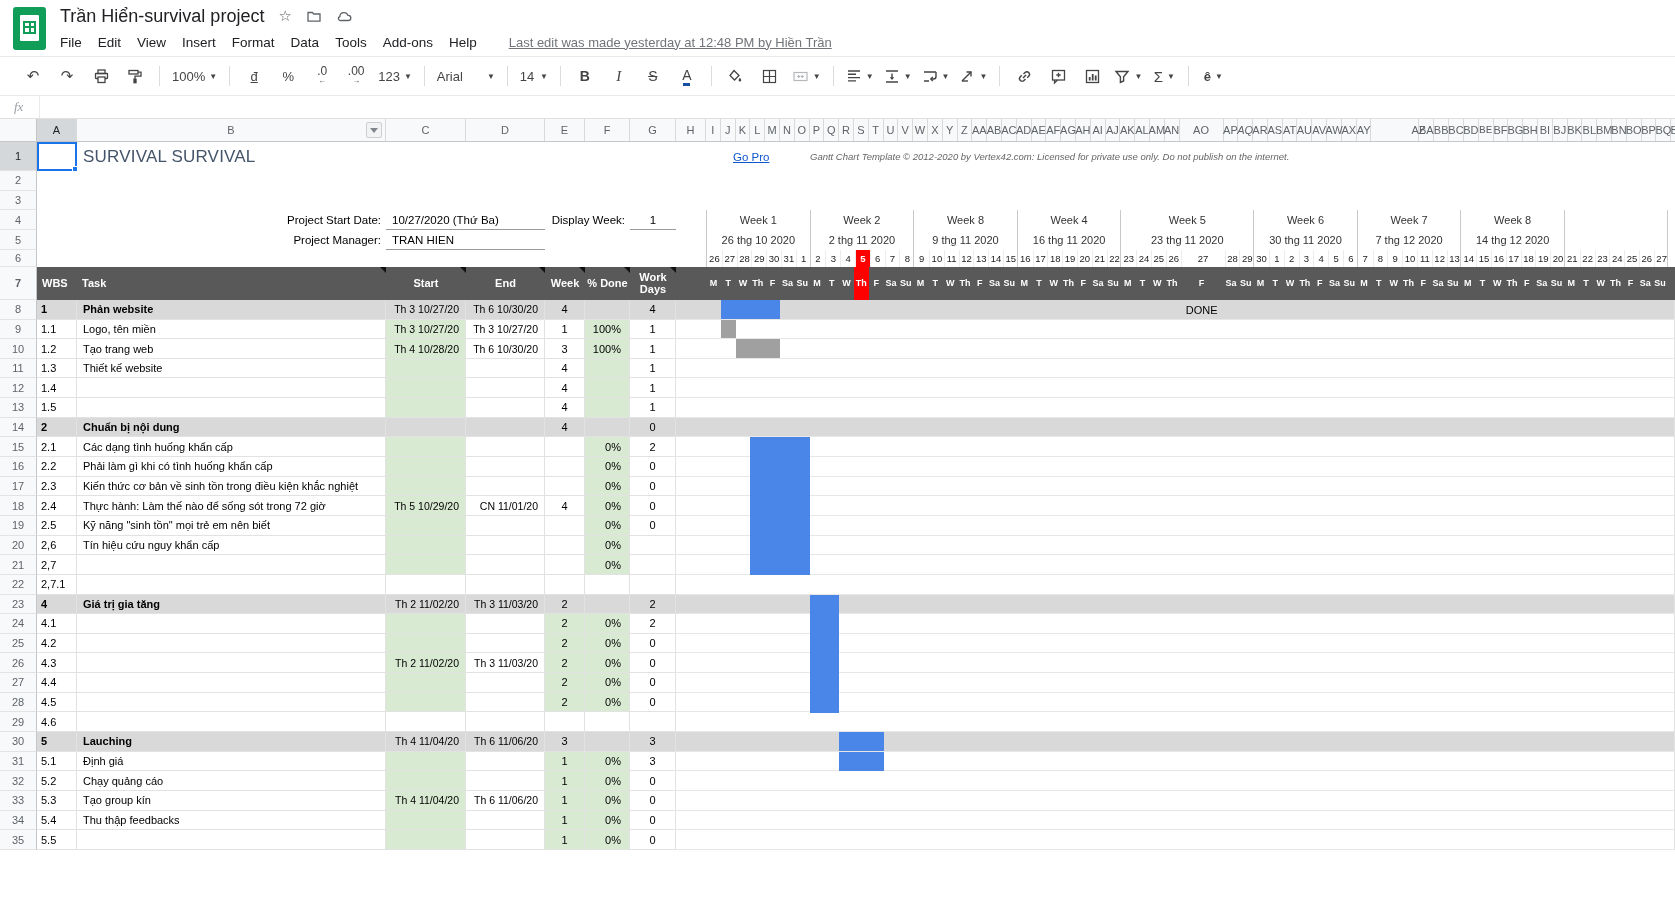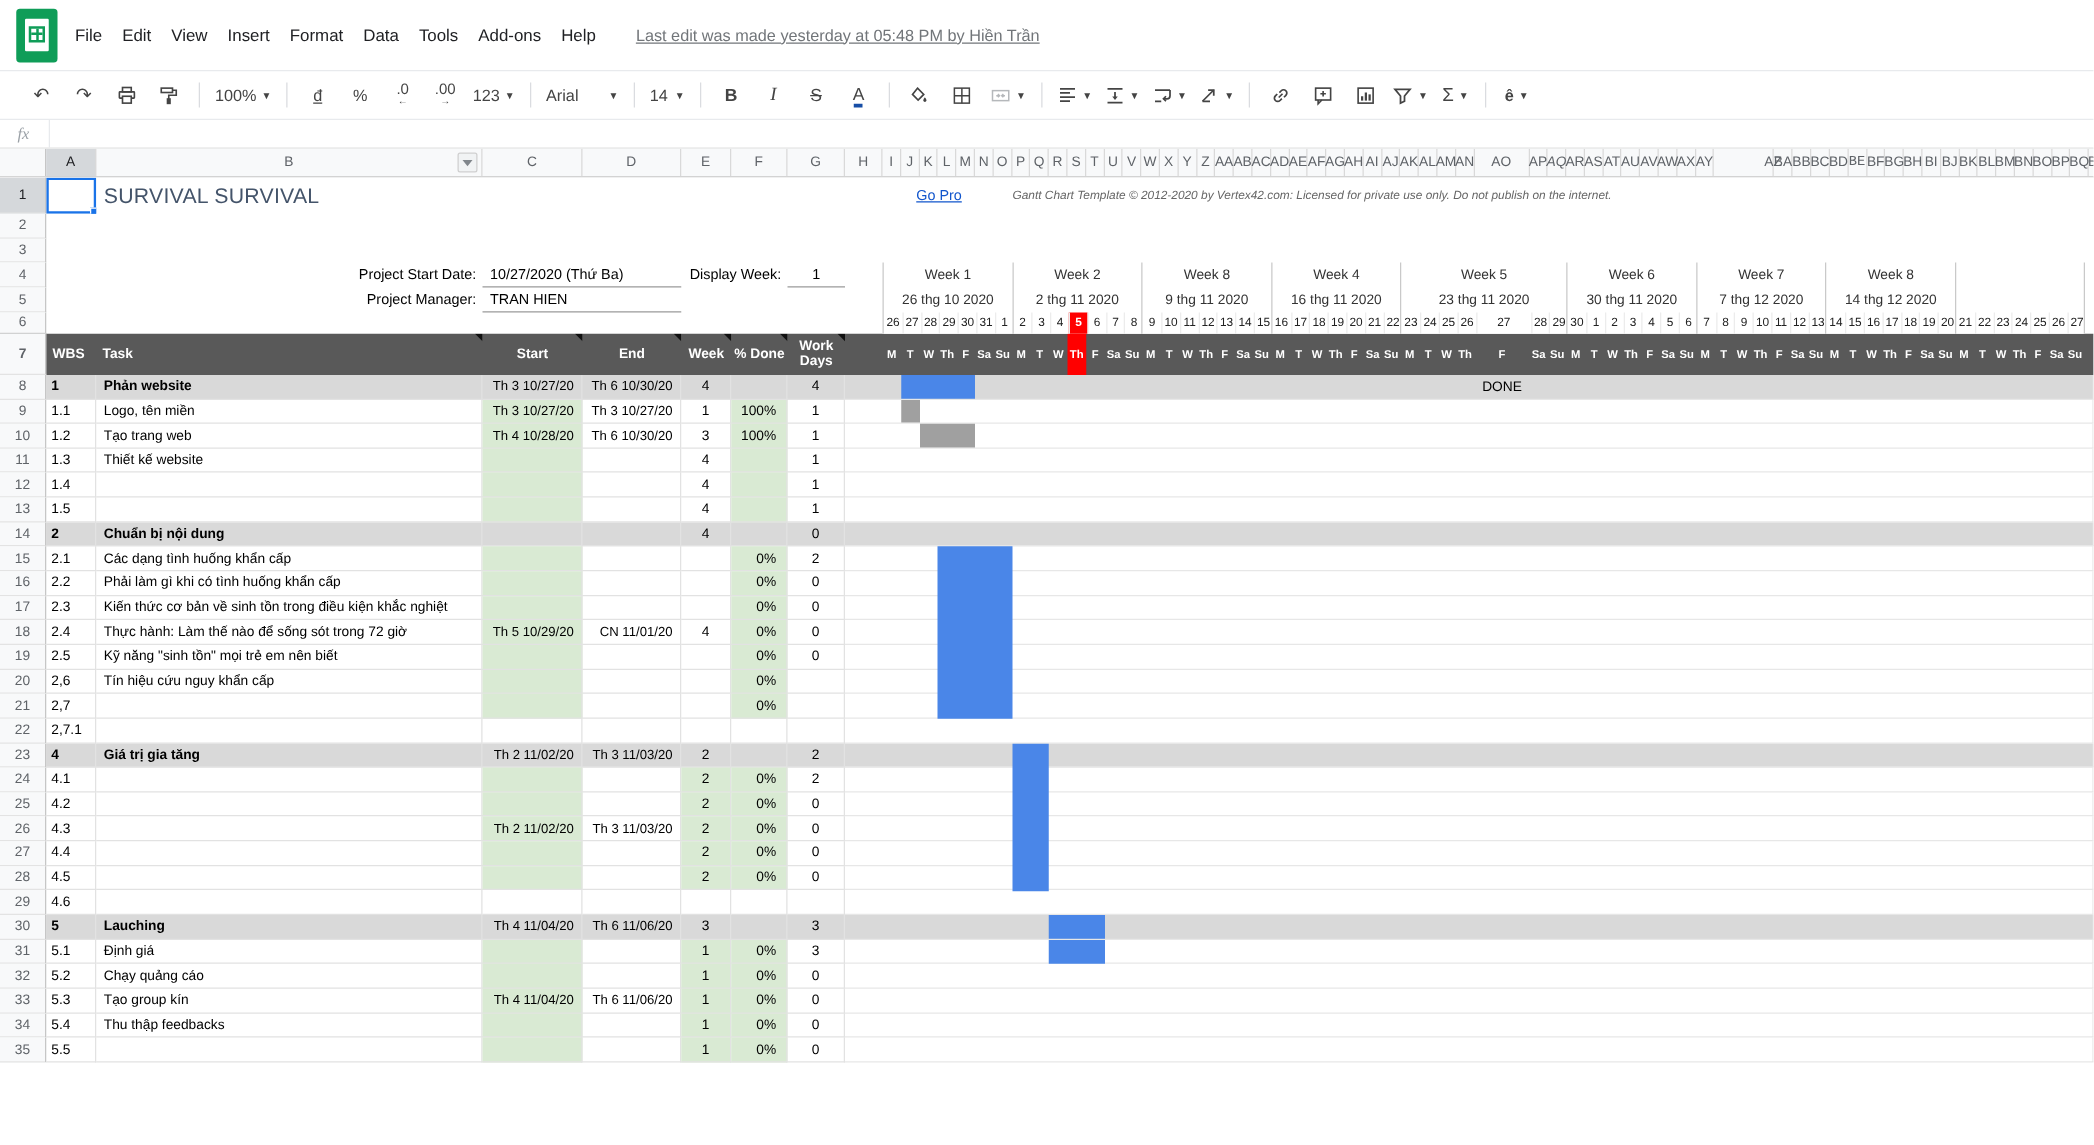--- a/index.html
+++ b/index.html
@@ -123,23 +123,37 @@
 <body>
 
 <div class="app">
 
   <div class="titlebar">
     <div class="logo">
       <div class="page"></div>
       <div class="grid"></div>
     </div>
     <div class="title-col">
+      <div class="trow1">
+        <span class="doc-title">Trần Hiển-survival project</span>
+        <span class="tb-ic">☆</span>
+        <span class="tb-ic">
+          <svg width="16" height="16" viewBox="0 0 16 16">
+              <path d="M2 4.5h4.3L7.8 6H14v7.2H2z" fill="none" stroke="#5f6368" stroke-width="1.3"></path>
+            </svg>
+        </span>
+        <span class="tb-ic">
+          <svg width="17" height="16" viewBox="0 0 17 16">
+              <path d="M5.2 12.5h7a2.6 2.6 0 000-5.2h-.3A4.2 4.2 0 003.8 8.7a2 2 0 001.4 3.8z" fill="none" stroke="#5f6368" stroke-width="1.3"></path>
+            </svg>
+        </span>
+      </div>
       <div class="trow2">
         <span id="menus"><span class="menu-item">File</span><span class="menu-item">Edit</span><span class="menu-item">View</span><span class="menu-item">Insert</span><span class="menu-item">Format</span><span class="menu-item">Data</span><span class="menu-item">Tools</span><span class="menu-item">Add-ons</span><span class="menu-item">Help</span></span>
-        <span class="last-edit">Last edit was made yesterday at 05:48 PM by Hiền Trần</span>
+        <span class="last-edit">Last edit was made yesterday at 12:48 PM by Hiền Trần</span>
       </div>
     </div>
   </div>
 
   <div class="toolbar">
     <div class="tbtn">↶</div>
     <div class="tbtn">↷</div>
     <div class="tbtn">
       <svg width="17" height="17" viewBox="0 0 17 17">
           <g fill="none" stroke="#444" stroke-width="1.3">

